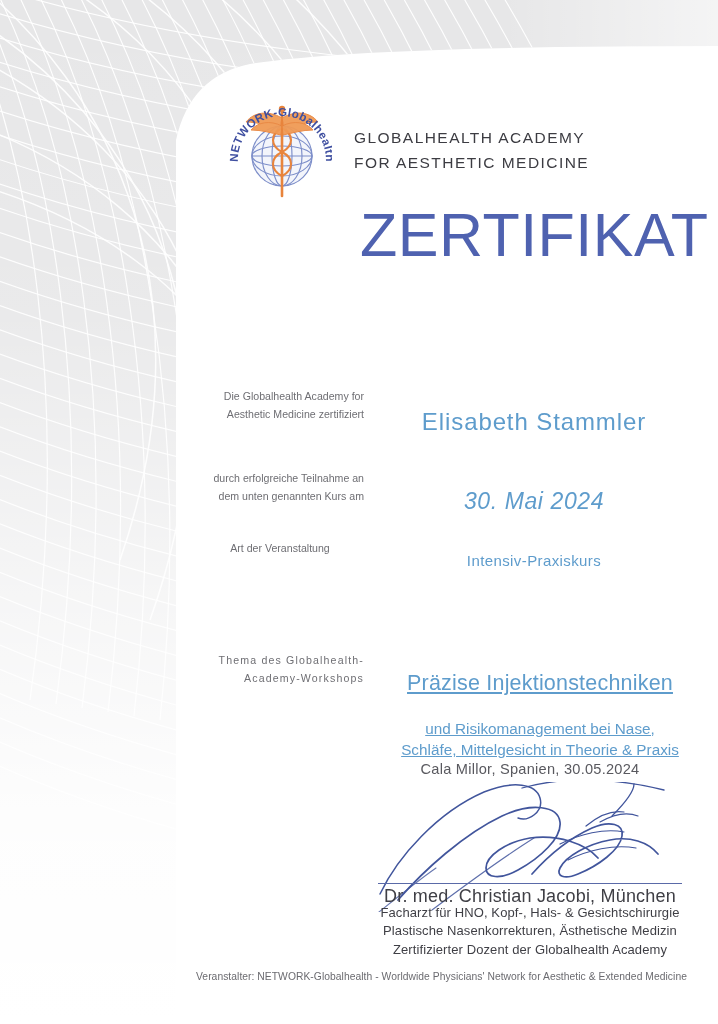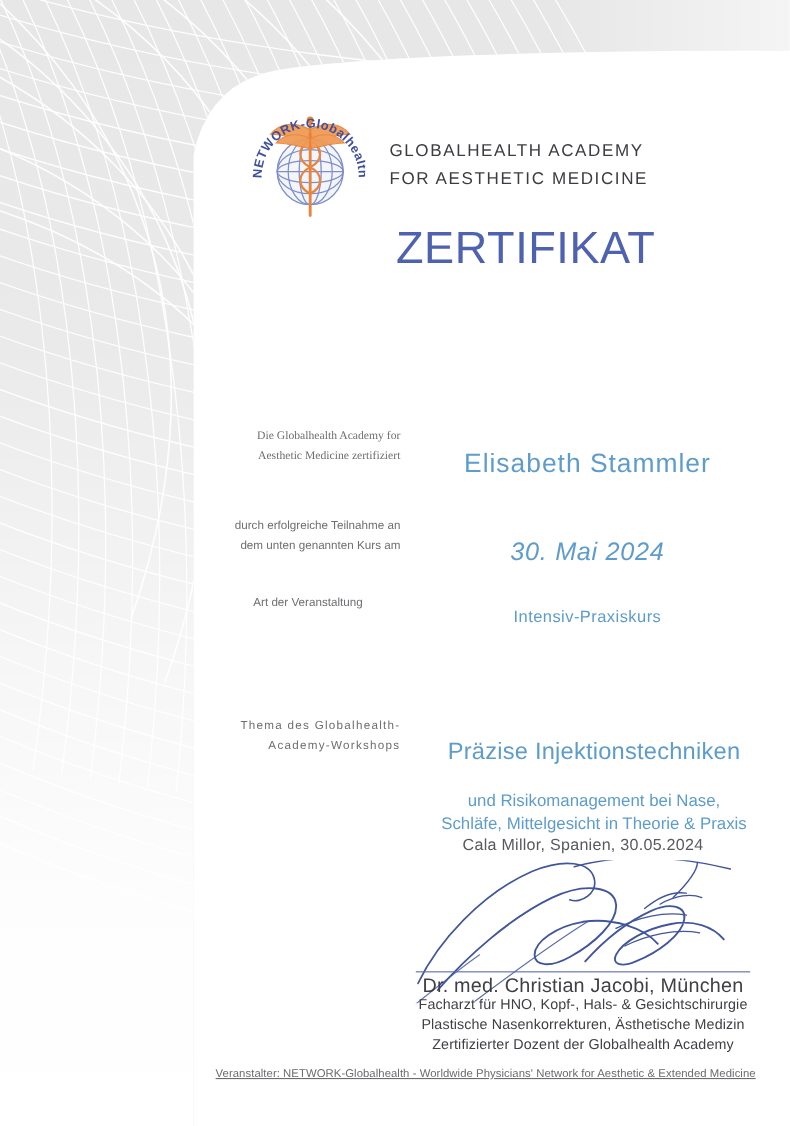--- a/index.html
+++ b/index.html
@@ -47,21 +47,21 @@
     white-space: pre-line;
     font-weight: 400;
   }
 
   
   #title {
     position: absolute;
     left: 360px;
     top: 205px;
     width: 330px;
-    font-size: 41px;
+    font-size: 61px;
     letter-spacing: 0.5px;
     color: #4f62b0;
     font-weight: 300;
     text-align: left;
     line-height: 1;
   }
 
   
   .row { position: absolute; }
 
@@ -74,21 +74,21 @@
   }
   .label.spaced { letter-spacing: 1.15px; }
 
   .value {
     color: #5e9ccc;
     white-space: pre-line;
   }
 
   
   #row-name { left: 196px; top: 388px; width: 498px; }
-  #row-name .label { width: 168px; float: left; font-family: Liberation Serif, serif; }
+  #row-name .label { width: 168px; float: left; }
   #name-value {
     margin-left: 188px;
     text-align: center;
     width: 300px;
   }
   #name-pre { font-size: 19px; color: #5e9ccc; line-height: 1.35; }
   #name-main { font-size: 24px; color: #5e9ccc; letter-spacing: 0.9px; line-height: 1.35; }
 
   
   #row-date { left: 196px; top: 470px; width: 498px; }
@@ -113,21 +113,21 @@
     width: 300px;
     font-size: 15px;
     letter-spacing: 0.4px;
     color: #5e9ccc;
     padding-top: 12px;
   }
 
   
   #row-topic { left: 196px; top: 652px; width: 500px; }
   #row-topic .label { width: 168px; float: left; }
-  #topic-value { margin-left: 188px; width: 312px; text-align: center; }
+  #topic-value { margin-left: 188px; width: 312px; text-align: center; text-decoration: underline; }
   #topic-main {
     font-size: 21.5px;
     color: #5e9ccc;
     line-height: 1.28;
     letter-spacing: 0.2px;
   }
   #topic-sub {
     font-size: 15.3px;
     color: #5e9ccc;
     line-height: 1.38;
@@ -192,21 +192,20 @@
 
   
   #footer {
     position: absolute;
     left: 196px;
     top: 971px;
     width: 500px;
     font-size: 10.3px;
     color: #6b6b70;
     letter-spacing: 0.05px;
-    text-decoration: underline;
   }
 </style>
 </head>
 <body>
 
 <div id="certificate">
 
   <svg id="guilloche" viewBox="0 0 718 1024" xmlns="http://www.w3.org/2000/svg">
     <defs>
       <clipPath id="borderClip">

